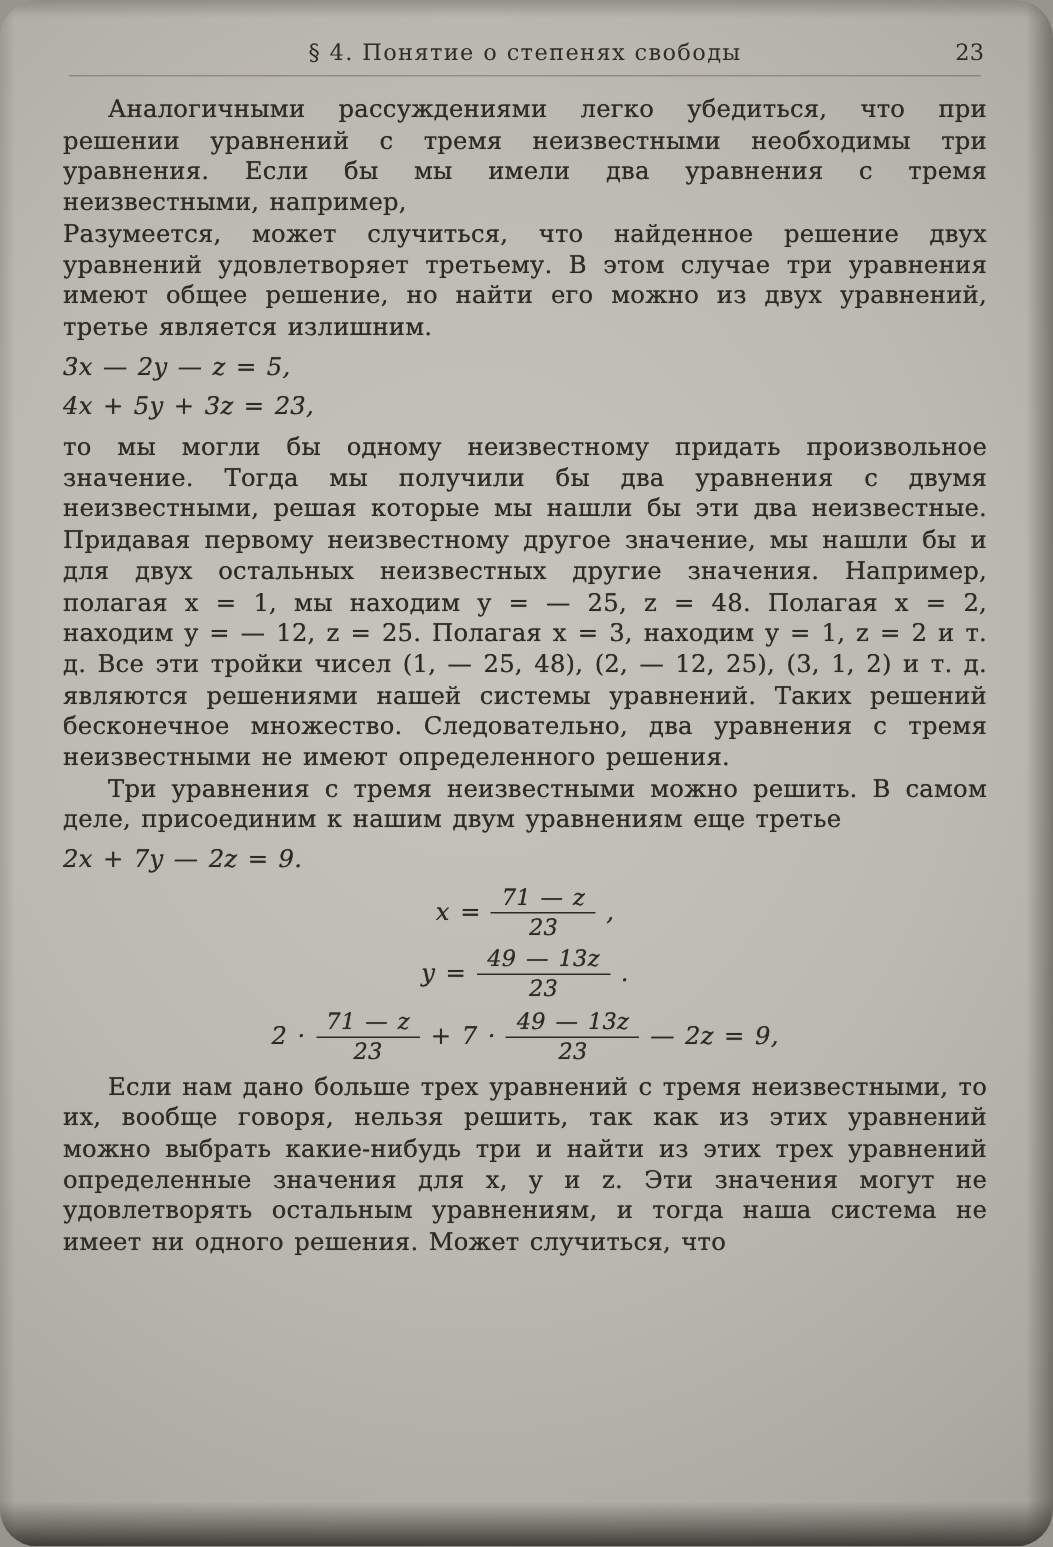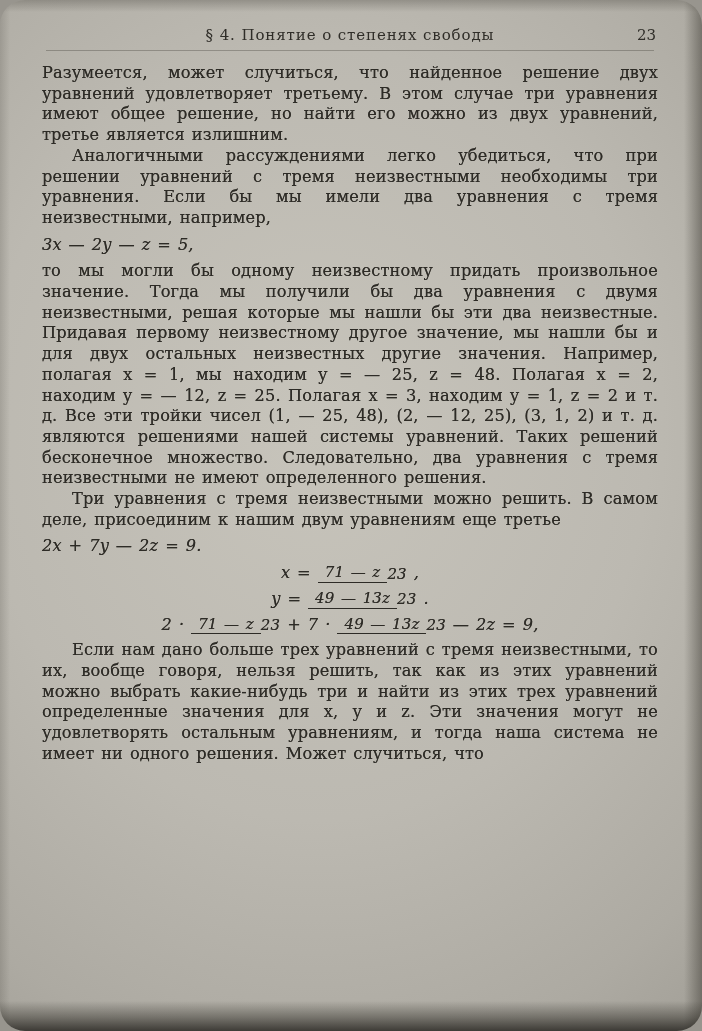--- a/index.html
+++ b/index.html
@@ -80,20 +80,21 @@
     display:flex;
     justify-content:center;
     align-items:center;
     gap:7px;
     font-style:italic;
     font-size:16.2px;
     margin:5px 0;
   }
   .frac {
     display:inline-flex;
+    flex-direction:column;
     align-items:center;
     font-size:15px;
     line-height:1.12;
   }
   .frac .num { padding:0 7px 1px; border-bottom:1.2px solid #2d2b26; }
   .frac .den { padding-top:1px; }
 </style>
 </head>
 <body>
 
@@ -105,25 +106,26 @@
 
   <div class="content">
 
     <div class="header">
       <span>§ 4. Понятие о степенях свободы</span>
       <span class="pageno">23</span>
     </div>
 
     <div class="body-text">
 
+      <p class="para indent">Аналогичными рассуждениями легко убедиться, что при решении уравнений с тремя неизвестными необходимы три уравнения. Если бы мы имели два уравнения с тремя неизвестными, например,</p>
+
       <p class="para">Разумеется, может случиться, что найденное решение двух уравнений удовлетворяет третьему. В этом случае три уравнения имеют общее решение, но найти его можно из двух уравнений, третье является излишним.</p>
 
-      <p class="para indent">Аналогичными рассуждениями легко убедиться, что при решении уравнений с тремя неизвестными необходимы три уравнения. Если бы мы имели два уравнения с тремя неизвестными, например,</p>
-
       <div class="eq">3x — 2y — z = 5,</div>
+      <div class="eq">4x + 5y + 3z = 23,</div>
 
       <p class="para">то мы могли бы одному неизвестному придать произвольное значение. Тогда мы получили бы два уравнения с двумя неизвестными, решая которые мы нашли бы эти два неизвестные. Придавая первому неизвестному другое значение, мы нашли бы и для двух остальных неизвестных другие значения. Например, полагая x = 1, мы находим y = — 25, z = 48. Полагая x = 2, находим y = — 12, z = 25. Полагая x = 3, находим y = 1, z = 2 и т. д. Все эти тройки чисел (1, — 25, 48), (2, — 12, 25), (3, 1, 2) и т. д. являются решениями нашей системы уравнений. Таких решений бесконечное множество. Следовательно, два уравнения с тремя неизвестными не имеют определенного решения.</p>
 
       <p class="para indent">Три уравнения с тремя неизвестными можно решить. В самом деле, присоединим к нашим двум уравнениям еще третье</p>
 
       <div class="eq">2x + 7y — 2z = 9.</div>
 
 
       <div class="eq-frac">
         <span>x =</span>

